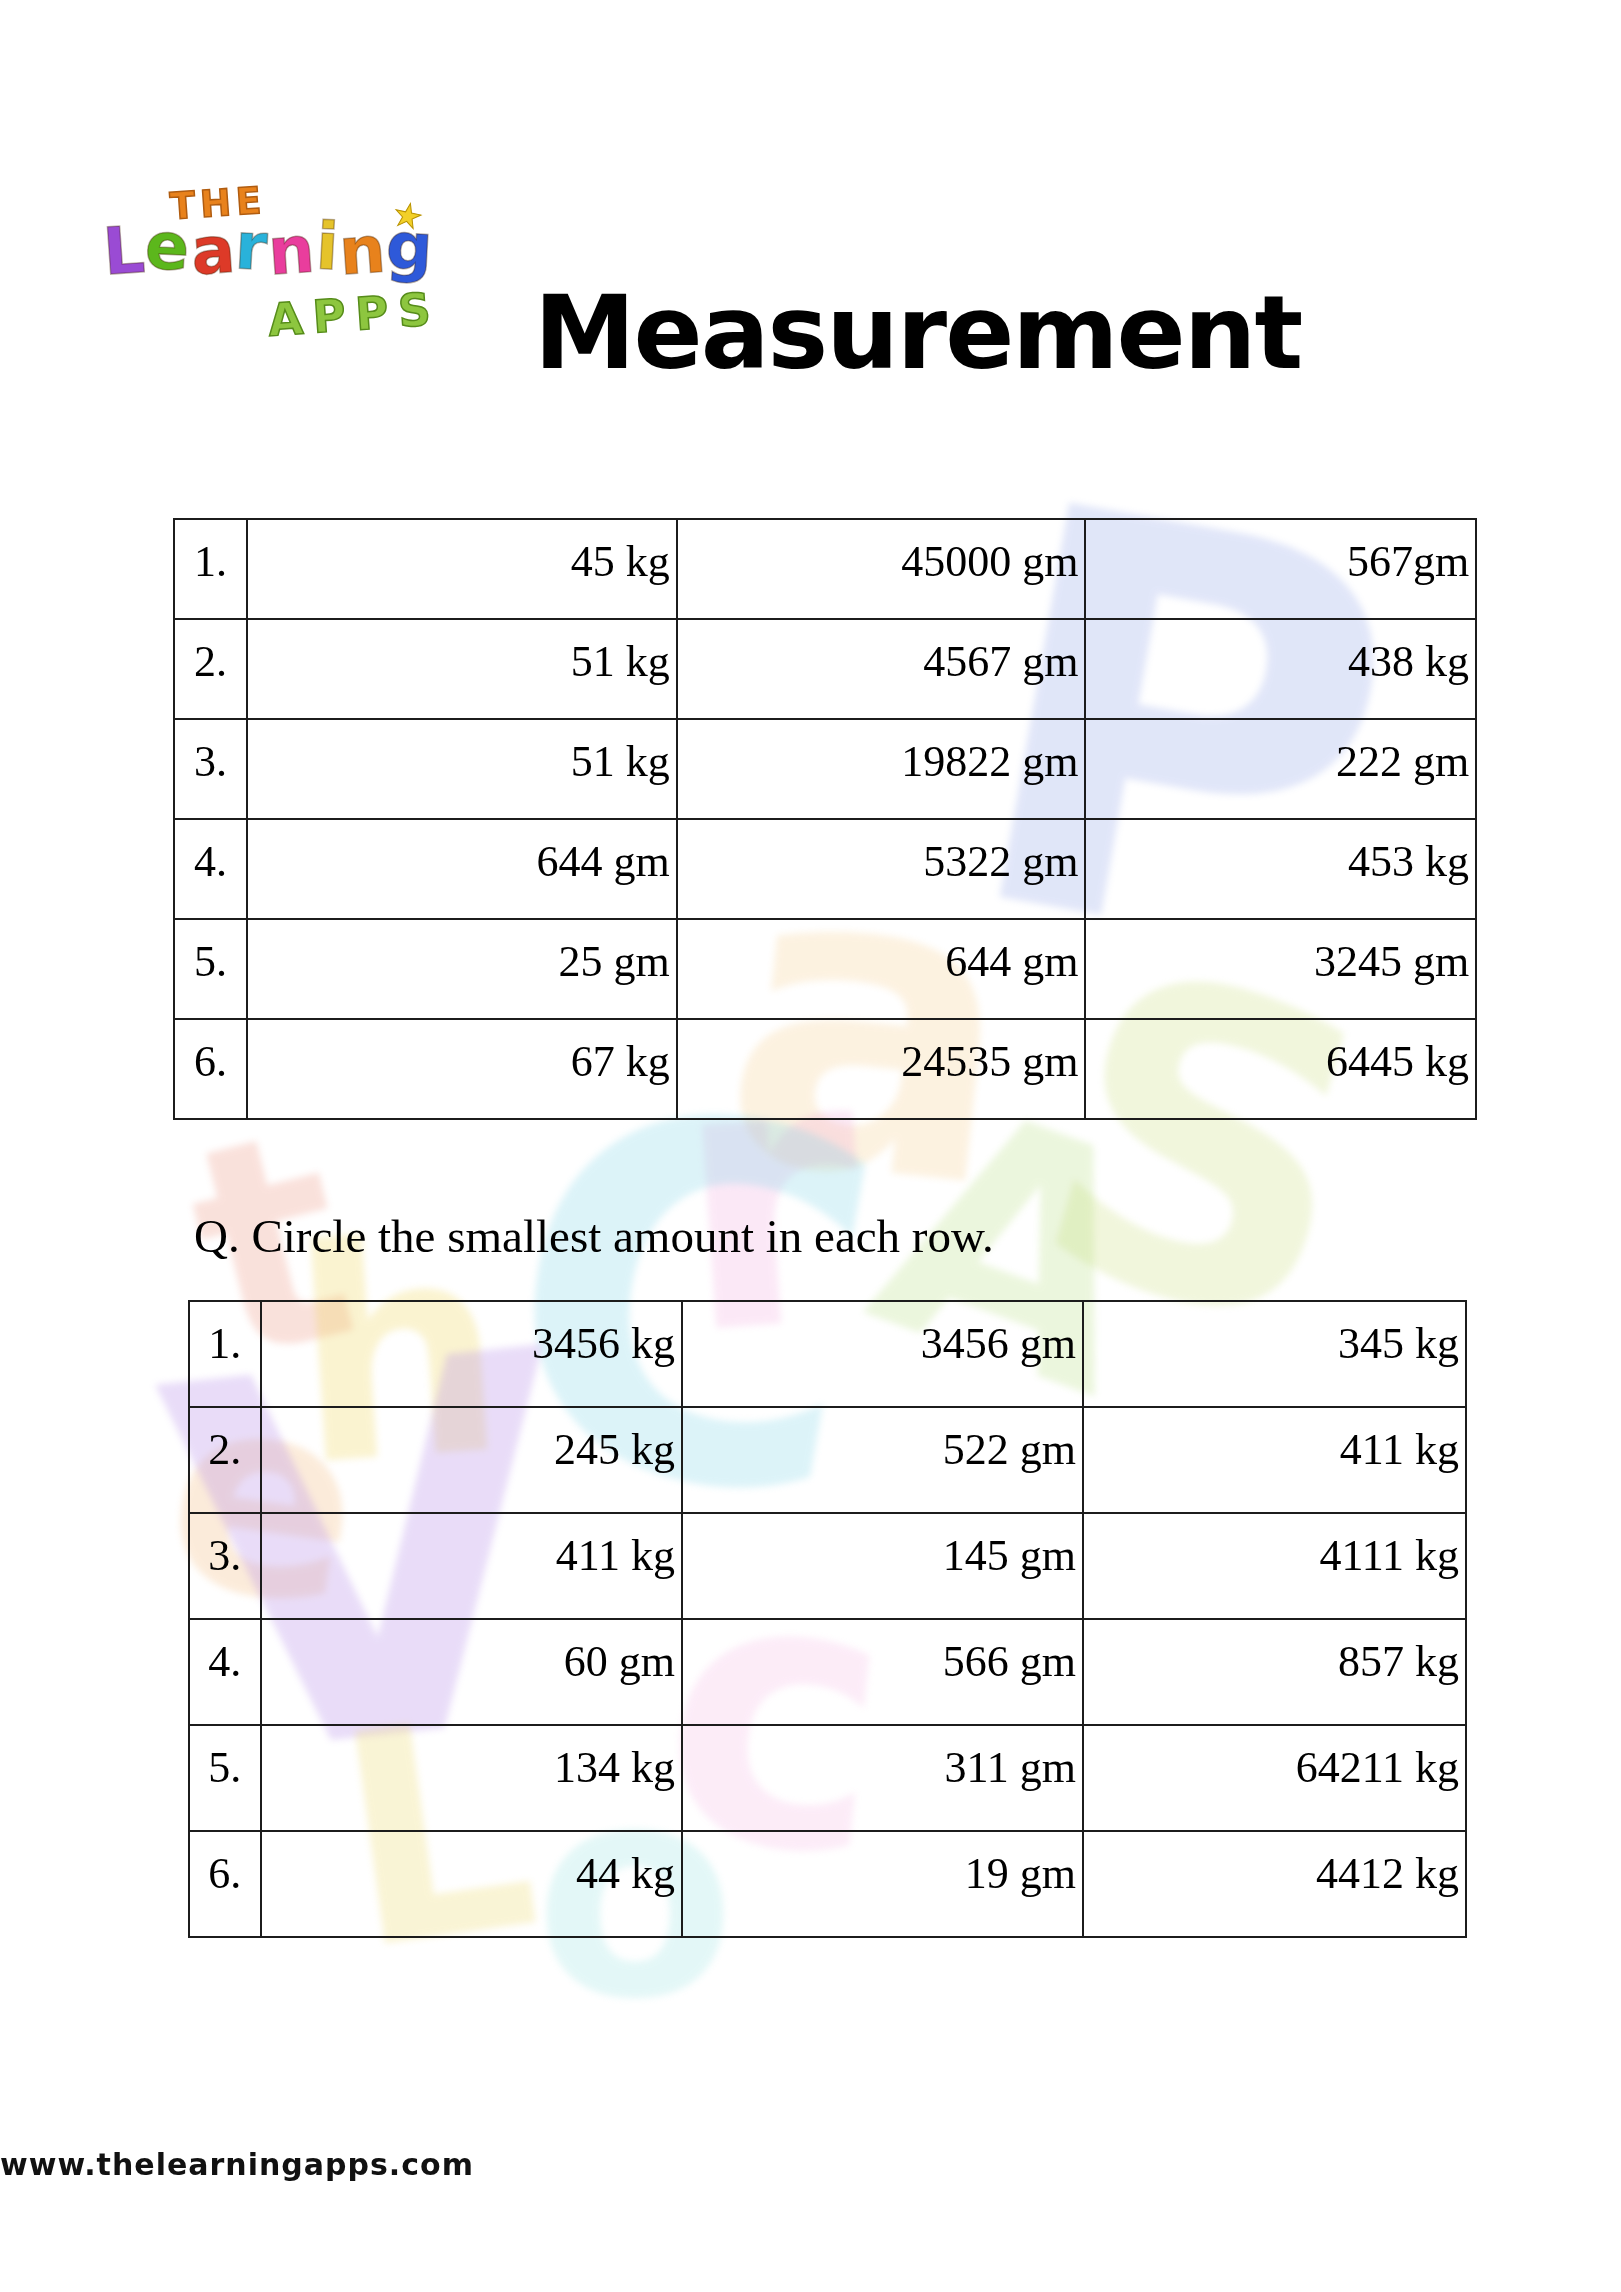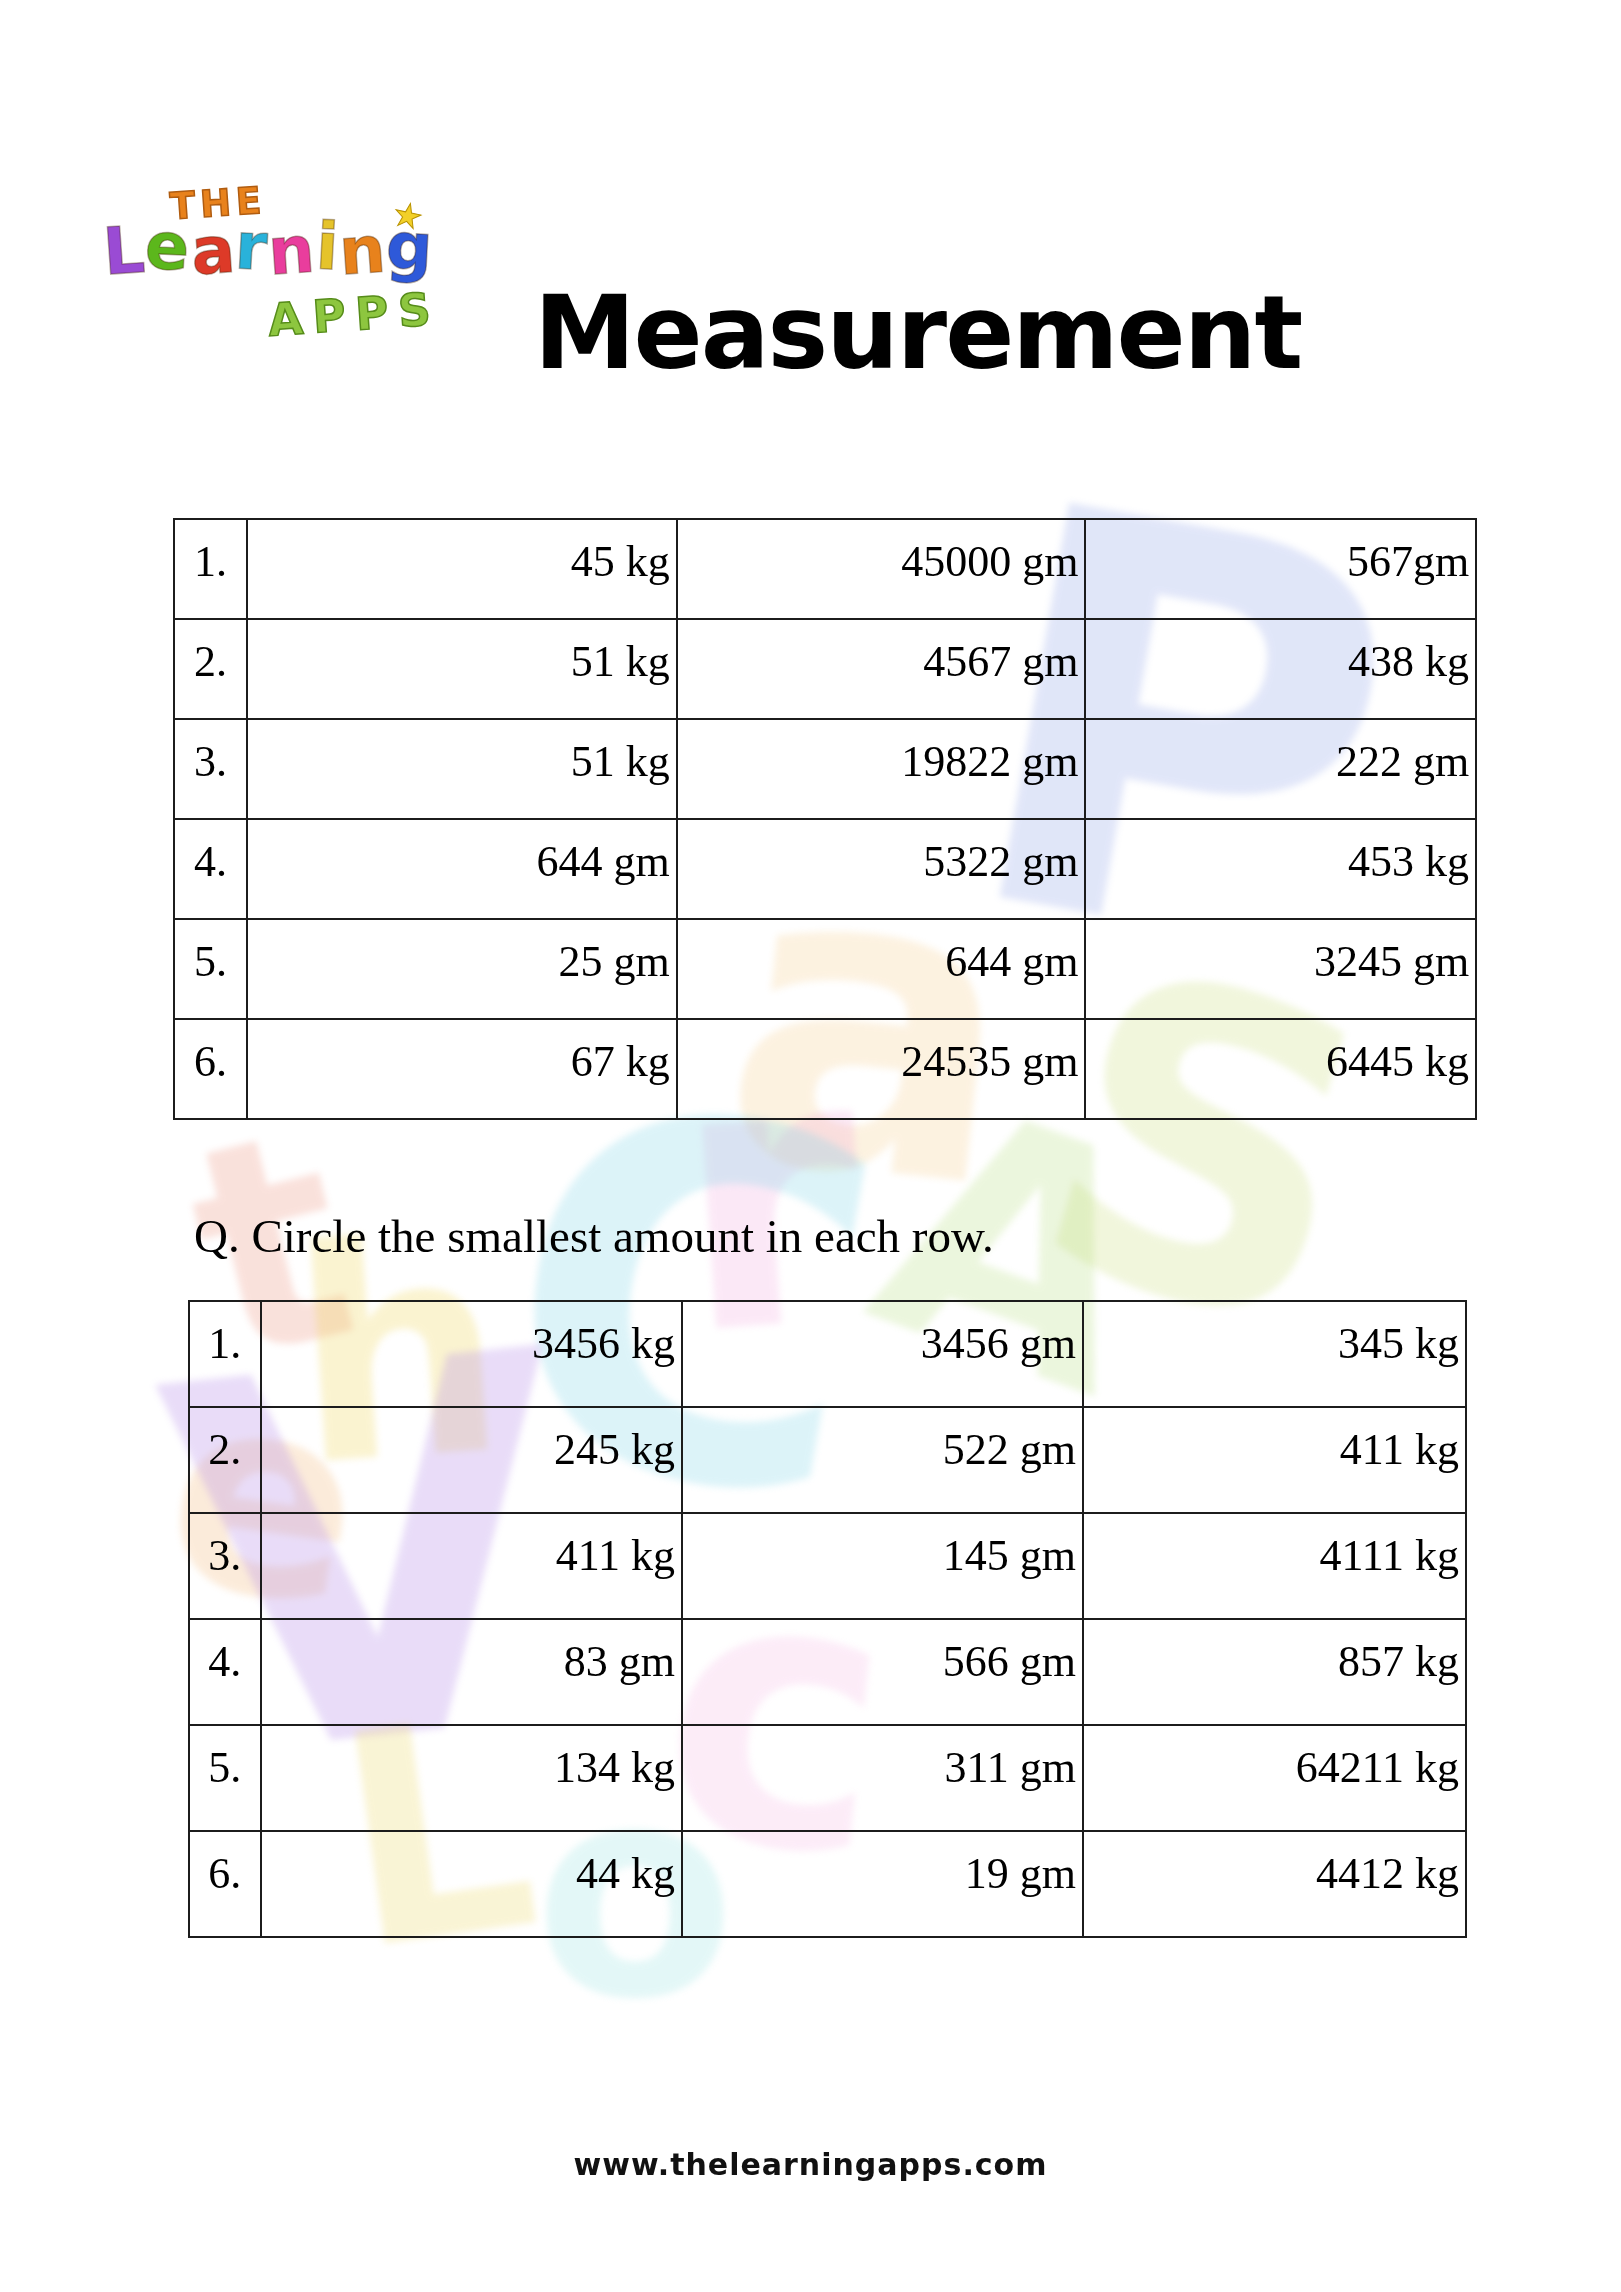--- a/index.html
+++ b/index.html
@@ -82,21 +82,20 @@
     padding:15.7px 5.9px 5.9px 5.9px;
     overflow:hidden;
   }
   table.t1 tr{height:100px;}
   table.t2 tr{height:106px;}
   th.num{text-align:center;}
   td.val{text-align:right;}
   
   .footer{
     position:absolute;left:0;top:2147px;width:100%;
-    text-align:center;
     font-family:"DejaVu Sans", sans-serif;
     font-weight:bold;font-size:30px;letter-spacing:1px;color:#111;
   }
 </style>
 </head>
 <body>
 
 <div class="page">
 
   <div class="watermark">
@@ -194,21 +193,21 @@
             <td class="val">411 kg</td>
           </tr>
           <tr>
             <th class="num">3.</th>
             <td class="val">411 kg</td>
             <td class="val">145 gm</td>
             <td class="val">4111 kg</td>
           </tr>
           <tr>
             <th class="num">4.</th>
-            <td class="val">83 gm</td>
+            <td class="val">60 gm</td>
             <td class="val">566 gm</td>
             <td class="val">857 kg</td>
           </tr>
           <tr>
             <th class="num">5.</th>
             <td class="val">134 kg</td>
             <td class="val">311 gm</td>
             <td class="val">64211 kg</td>
           </tr>
           <tr>

